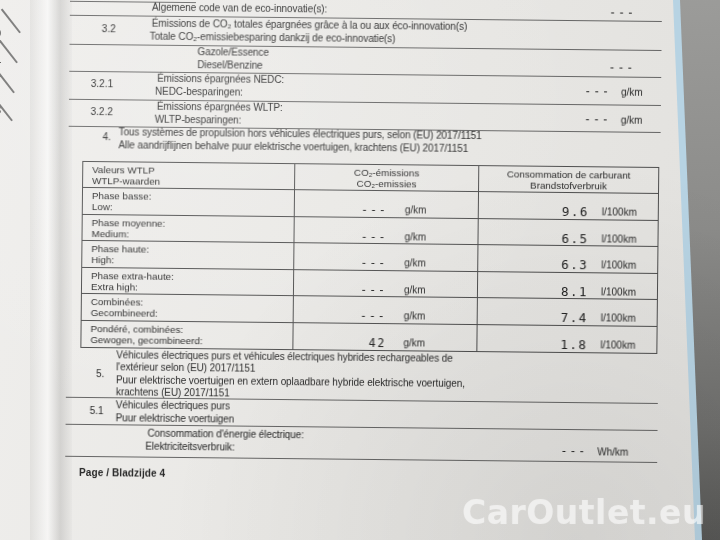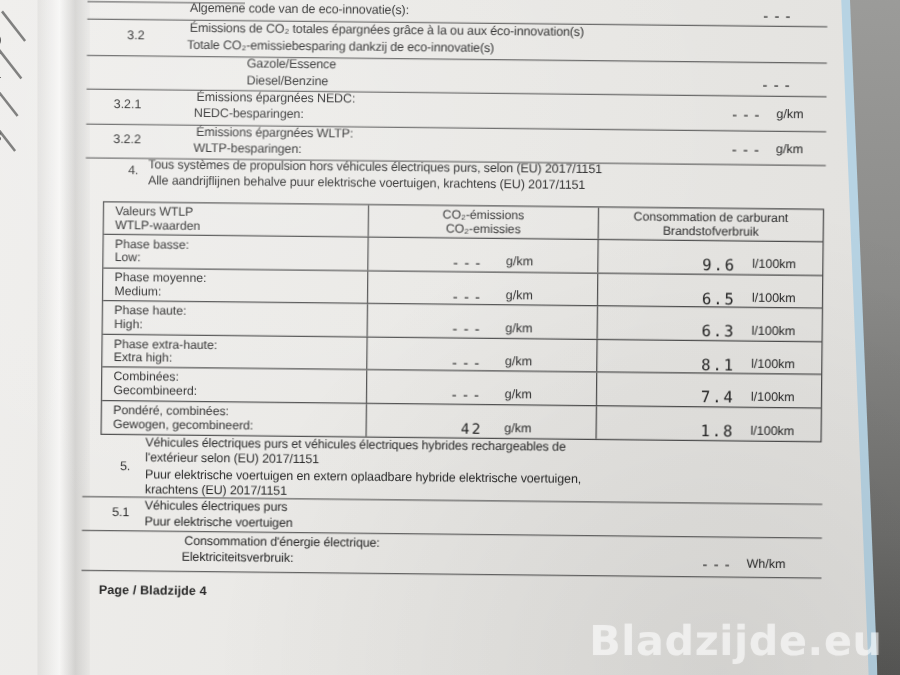--- a/index.html
+++ b/index.html
@@ -245,14 +245,14 @@
     <div class="t" style="left:152px;top:427px;">Consommation d'énergie électrique:</div>
     <div class="t" style="left:150px;top:440px;">Elektriciteitsverbruik:</div>
     <div class="rval val" style="left:512px;top:439px;">---</div>
     <div class="unit" style="left:602px;top:441px;">Wh/km</div>
 
     <div class="footer">Page / Bladzijde 4</div>
   </div>
 
   <div id="lighting"></div>
 
-  <div id="watermark">Bladzijde.eu</div>
+  <div id="watermark">CarOutlet.eu</div>
 </div>
 
 </body></html>

